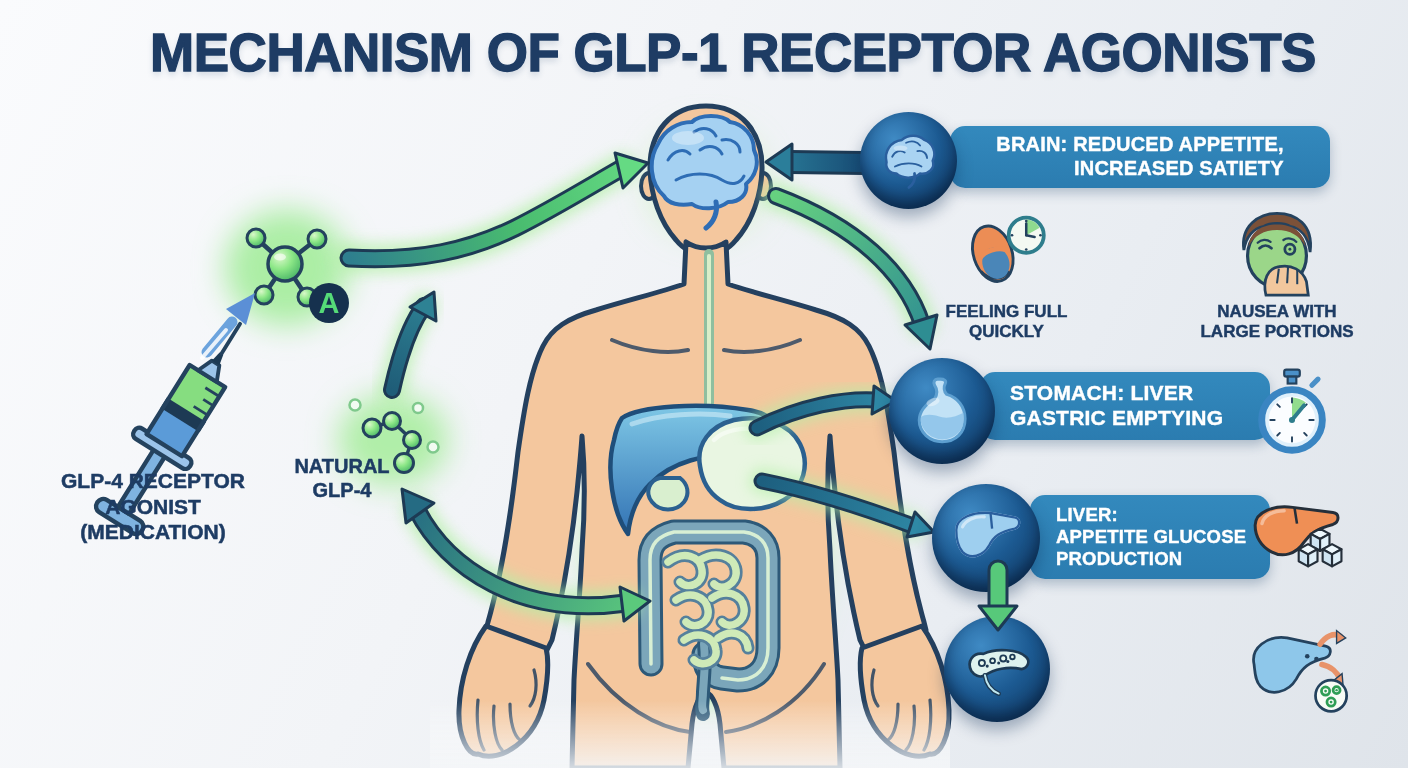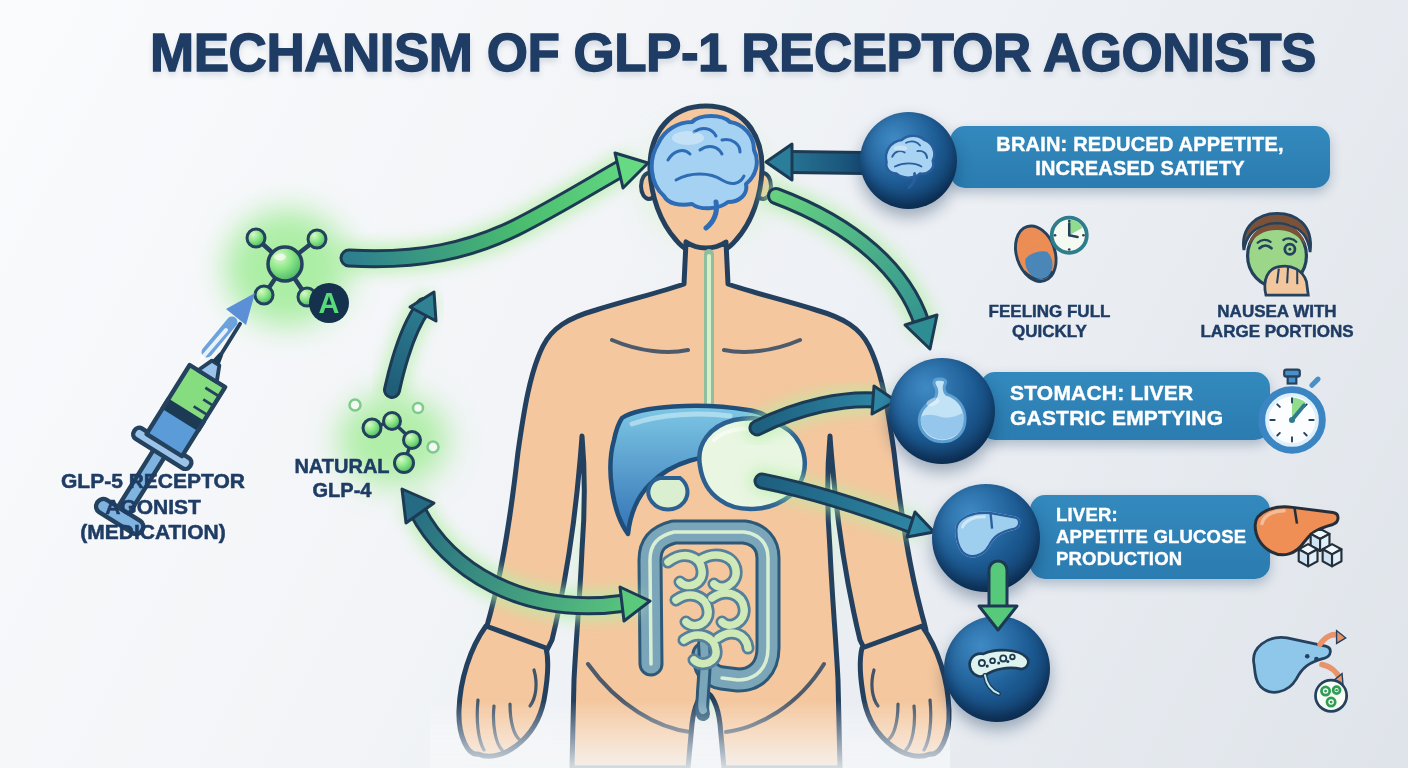--- a/index.html
+++ b/index.html
@@ -290,43 +290,43 @@
   <g>
     <path d="M207,352 L232,322" stroke="#6ca3dd" stroke-width="11" stroke-linecap="round" fill="none"></path>
     <path d="M202,358 L226,330" stroke="#ffffff" stroke-width="4" stroke-linecap="round" fill="none" opacity="0.85"></path>
     <polygon points="255,293 246,325 226,309" fill="#5b8fd6"></polygon>
   </g>
 
   <rect x="430" y="700" width="520" height="68" fill="url(#fadeGrad)"></rect>
 </svg>
 
 <div class="abs title">MECHANISM OF GLP-1 RECEPTOR AGONISTS</div>
-<div class="abs side-label med-label">GLP-5 RECEPTOR
+<div class="abs side-label med-label">GLP-4 RECEPTOR
 AGONIST
 (MEDICATION)</div>
 <div class="abs side-label nat-label">NATURAL
 GLP-4</div>
 
-<div class="abs co-box" style="left:950px;top:126px;width:380px;height:62px;justify-content:center;text-align:center;font-size:20px;">BRAIN: REDUCED APPETITE,
+<div class="abs co-box" style="left:950px;top:126px;width:380px;height:62px;justify-content:center;text-align:right;font-size:20px;">BRAIN: REDUCED APPETITE,
 INCREASED SATIETY</div>
 <div class="abs co-circle" style="left:860px;top:112px;width:97px;height:97px;">
   <svg viewBox="0 0 100 100">
     <path fill="#a9d3f2" stroke="#2a5f9e" stroke-width="3.5" stroke-linejoin="round" d="M18,52 C14,36 24,22 40,20 C48,12 64,12 72,20 C84,24 90,38 84,50 C88,60 78,70 66,68 C58,76 40,76 32,68 C22,68 16,60 18,52 Z"></path>
     <g stroke="#2a5f9e" stroke-width="2.6" fill="none" stroke-linecap="round">
       <path d="M26,44 C30,36 38,34 44,38"></path>
           <path d="M46,24 C54,20 62,22 66,28"></path>
       <path d="M62,36 C70,34 76,40 76,46"></path>
           <path d="M30,58 C42,52 58,52 68,58"></path>
     </g>
     <path d="M58,68 C60,76 56,84 50,88" stroke="#2a5f9e" stroke-width="4" fill="none" stroke-linecap="round"></path>
     <ellipse cx="38" cy="32" rx="10" ry="4" fill="#ffffff" opacity="0.35"></ellipse>
   </svg>
 </div>
 
-<div class="abs effect-item" style="left:972px;top:206px;width:155px;">
+<div class="abs effect-item" style="left:929px;top:206px;width:155px;">
   <svg viewBox="0 0 110 96">
     <g transform="rotate(-18 38 50)">
       <ellipse cx="38" cy="50" rx="23" ry="34" fill="#ec8d55" stroke="#24425e" stroke-width="3.5"></ellipse>
       <path d="M18,66 C24,80 40,84 50,76" fill="none" stroke="#24425e" stroke-width="3.5"></path>
       <ellipse cx="38" cy="62" rx="16" ry="19" fill="#4a86b8"></ellipse>
       <path d="M22,50 C30,44 46,44 54,50" stroke="#ec8d55" stroke-width="6" fill="none"></path>
     </g>
     <circle cx="78" cy="28" r="21" fill="#f4f9f2" stroke="#2e7d8c" stroke-width="4.5"></circle>
     <path d="M78,28 L78,9 A19,19 0 0 1 94,19 Z" fill="#90db8e"></path>
     <g stroke="#24425e" stroke-width="3" stroke-linecap="round">

